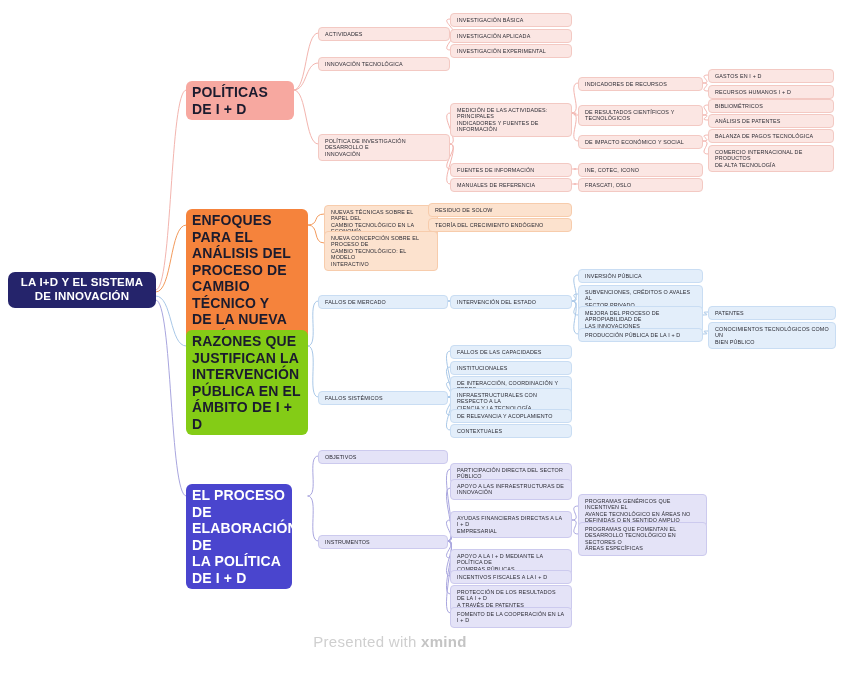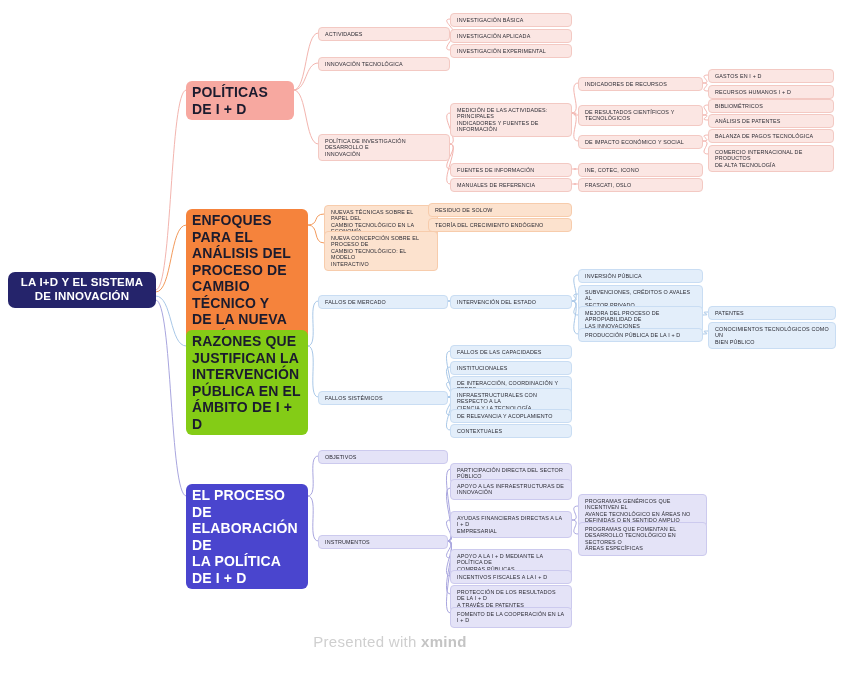--- a/index.html
+++ b/index.html
@@ -200,21 +200,21 @@
       <div class="node n-leaf c-blue" style="left: 708px; top: 322px; width: 128px; min-height: 19px;">CONOCIMIENTOS TECNOLÓGICOS COMO UN
 BIEN PÚBLICO</div>
       <div class="node n-leaf c-blue" style="left: 318px; top: 391px; width: 130px; min-height: 13px;">FALLOS SISTÉMICOS</div>
       <div class="node n-leaf c-blue" style="left: 450px; top: 345px; width: 122px; min-height: 13px;">FALLOS DE LAS CAPACIDADES</div>
       <div class="node n-leaf c-blue" style="left: 450px; top: 361px; width: 122px; min-height: 13px;">INSTITUCIONALES</div>
       <div class="node n-leaf c-blue" style="left: 450px; top: 376px; width: 122px; min-height: 13px;">DE INTERACCIÓN, COORDINACIÓN Y REDES</div>
       <div class="node n-leaf c-blue" style="left: 450px; top: 388px; width: 122px; min-height: 19px;">INFRAESTRUCTURALES CON RESPECTO A LA
 CIENCIA Y LA TECNOLOGÍA</div>
       <div class="node n-leaf c-blue" style="left: 450px; top: 409px; width: 122px; min-height: 13px;">DE RELEVANCIA Y ACOPLAMIENTO</div>
       <div class="node n-leaf c-blue" style="left: 450px; top: 424px; width: 122px; min-height: 13px;">CONTEXTUALES</div>
-      <div class="node n-main c-purple" style="left: 186px; top: 484px; width: 122px; min-height: 24px;">EL PROCESO DE ELABORACIÓN DE
+      <div class="node n-main c-purple" style="left: 186px; top: 484px; width: 106px; min-height: 24px;">EL PROCESO DE ELABORACIÓN DE
 LA POLÍTICA DE I + D</div>
       <div class="node n-leaf c-purple" style="left: 318px; top: 450px; width: 130px; min-height: 13px;">OBJETIVOS</div>
       <div class="node n-leaf c-purple" style="left: 318px; top: 535px; width: 130px; min-height: 13px;">INSTRUMENTOS</div>
       <div class="node n-leaf c-purple" style="left: 450px; top: 463px; width: 122px; min-height: 13px;">PARTICIPACIÓN DIRECTA DEL SECTOR PÚBLICO</div>
       <div class="node n-leaf c-purple" style="left: 450px; top: 479px; width: 122px; min-height: 19px;">APOYO A LAS INFRAESTRUCTURAS DE
 INNOVACIÓN</div>
       <div class="node n-leaf c-purple" style="left: 450px; top: 511px; width: 122px; min-height: 19px;">AYUDAS FINANCIERAS DIRECTAS A LA I + D
 EMPRESARIAL</div>
       <div class="node n-leaf c-purple" style="left: 578px; top: 494px; width: 129px; min-height: 25px;">PROGRAMAS GENÉRICOS QUE INCENTIVEN EL
 AVANCE TECNOLÓGICO EN ÁREAS NO

